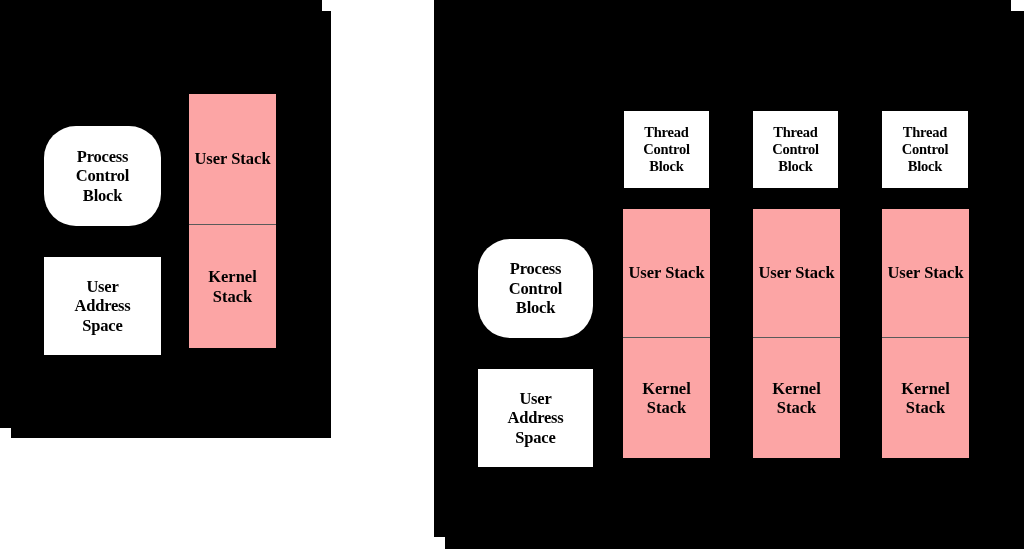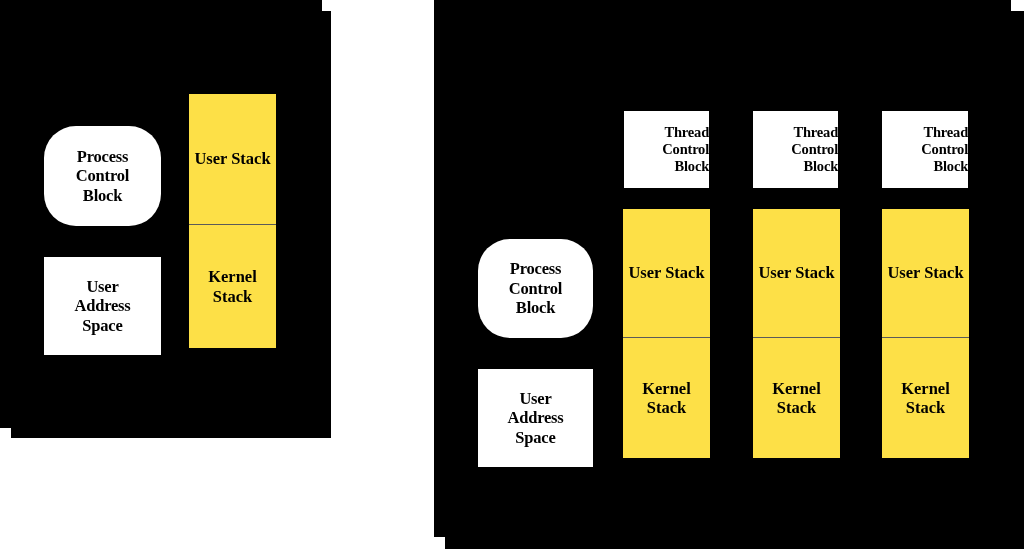--- a/index.html
+++ b/index.html
@@ -38,26 +38,26 @@
     font-weight: bold;
     line-height: 1.18;
     letter-spacing: -0.2px;
     box-sizing: border-box;
   }
   .box .lines { width: 100%; }
   .box .ln { display: block; white-space: nowrap; }
 
   .box-pcb   { font-size: 16.5px; border-radius: 32px; }
   .box-uas   { font-size: 16.5px; }
-  .box-tcb   { font-size: 14.5px; text-align: right; }
+  .box-tcb   { font-size: 14.5px; }
 
   
   .stack-col {
     position: absolute;
-    background: #fde047;
+    background: #fca5a5;
     box-sizing: border-box;
     text-decoration: underline;
   }
   .stack-half {
     position: absolute;
     left: 0;
     right: 0;
     display: flex;
     align-items: center;
     justify-content: center;

